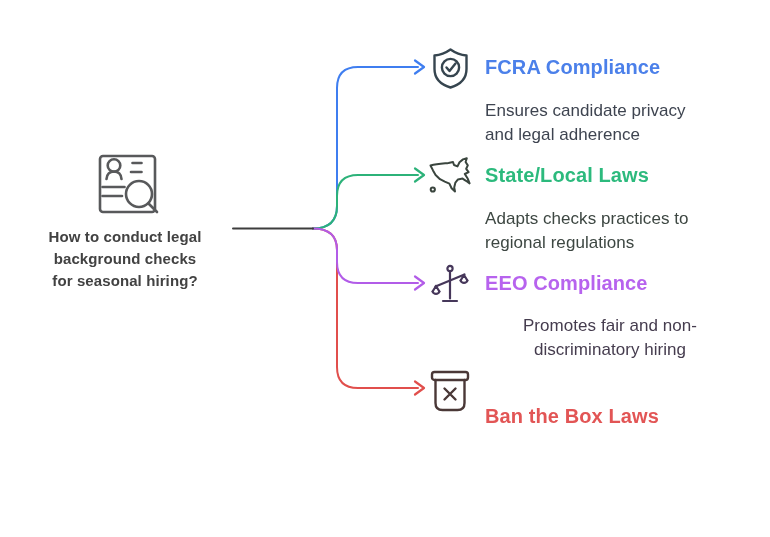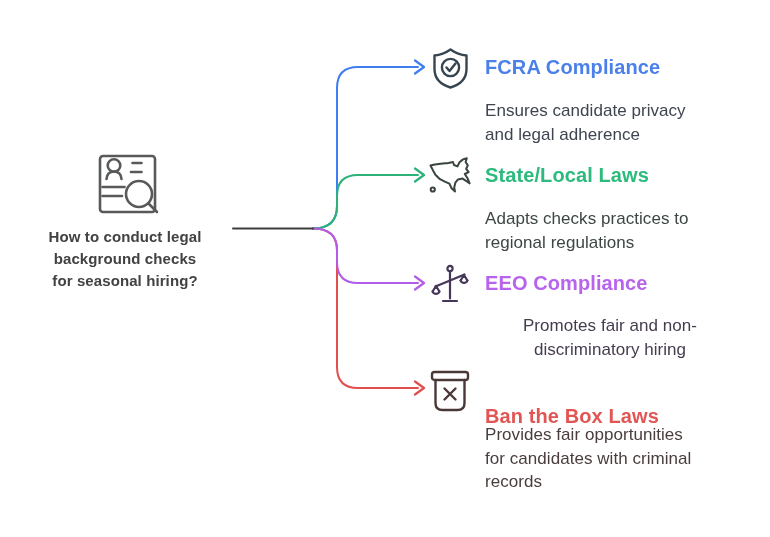--- a/index.html
+++ b/index.html
@@ -102,17 +102,14 @@
 discriminatory hiring</div>
 
   <svg class="abs" style="left:430px;top:369px;" width="40" height="46" viewBox="0 0 40 46">
     <g fill="none" stroke-width="2.4" stroke-linecap="round" stroke-linejoin="round" stroke="#4a3837">
       <rect x="2" y="3" width="36" height="8" rx="2.5"></rect>
       <path d="M5.5 11 L5.5 34 Q5.5 41 12.5 41 L27.5 41 Q34.5 41 34.5 34 L34.5 11"></path>
       <path d="M14.5 19.5 L25.5 30.5 M25.5 19.5 L14.5 30.5"></path>
     </g>
   </svg>
   <div class="abs branch-label" style="left: 485px; top: 382px; color: rgb(226, 85, 85); margin-top: 24px;">Ban the Box Laws</div>
-  <div class="abs branch-desc" style="left: 485px; top: 416px; width: 252px; color: rgb(74, 61, 61);">Provides fair opportunities
-for candidates with criminal
-records</div>
 
 </div>
 
 </body></html>

